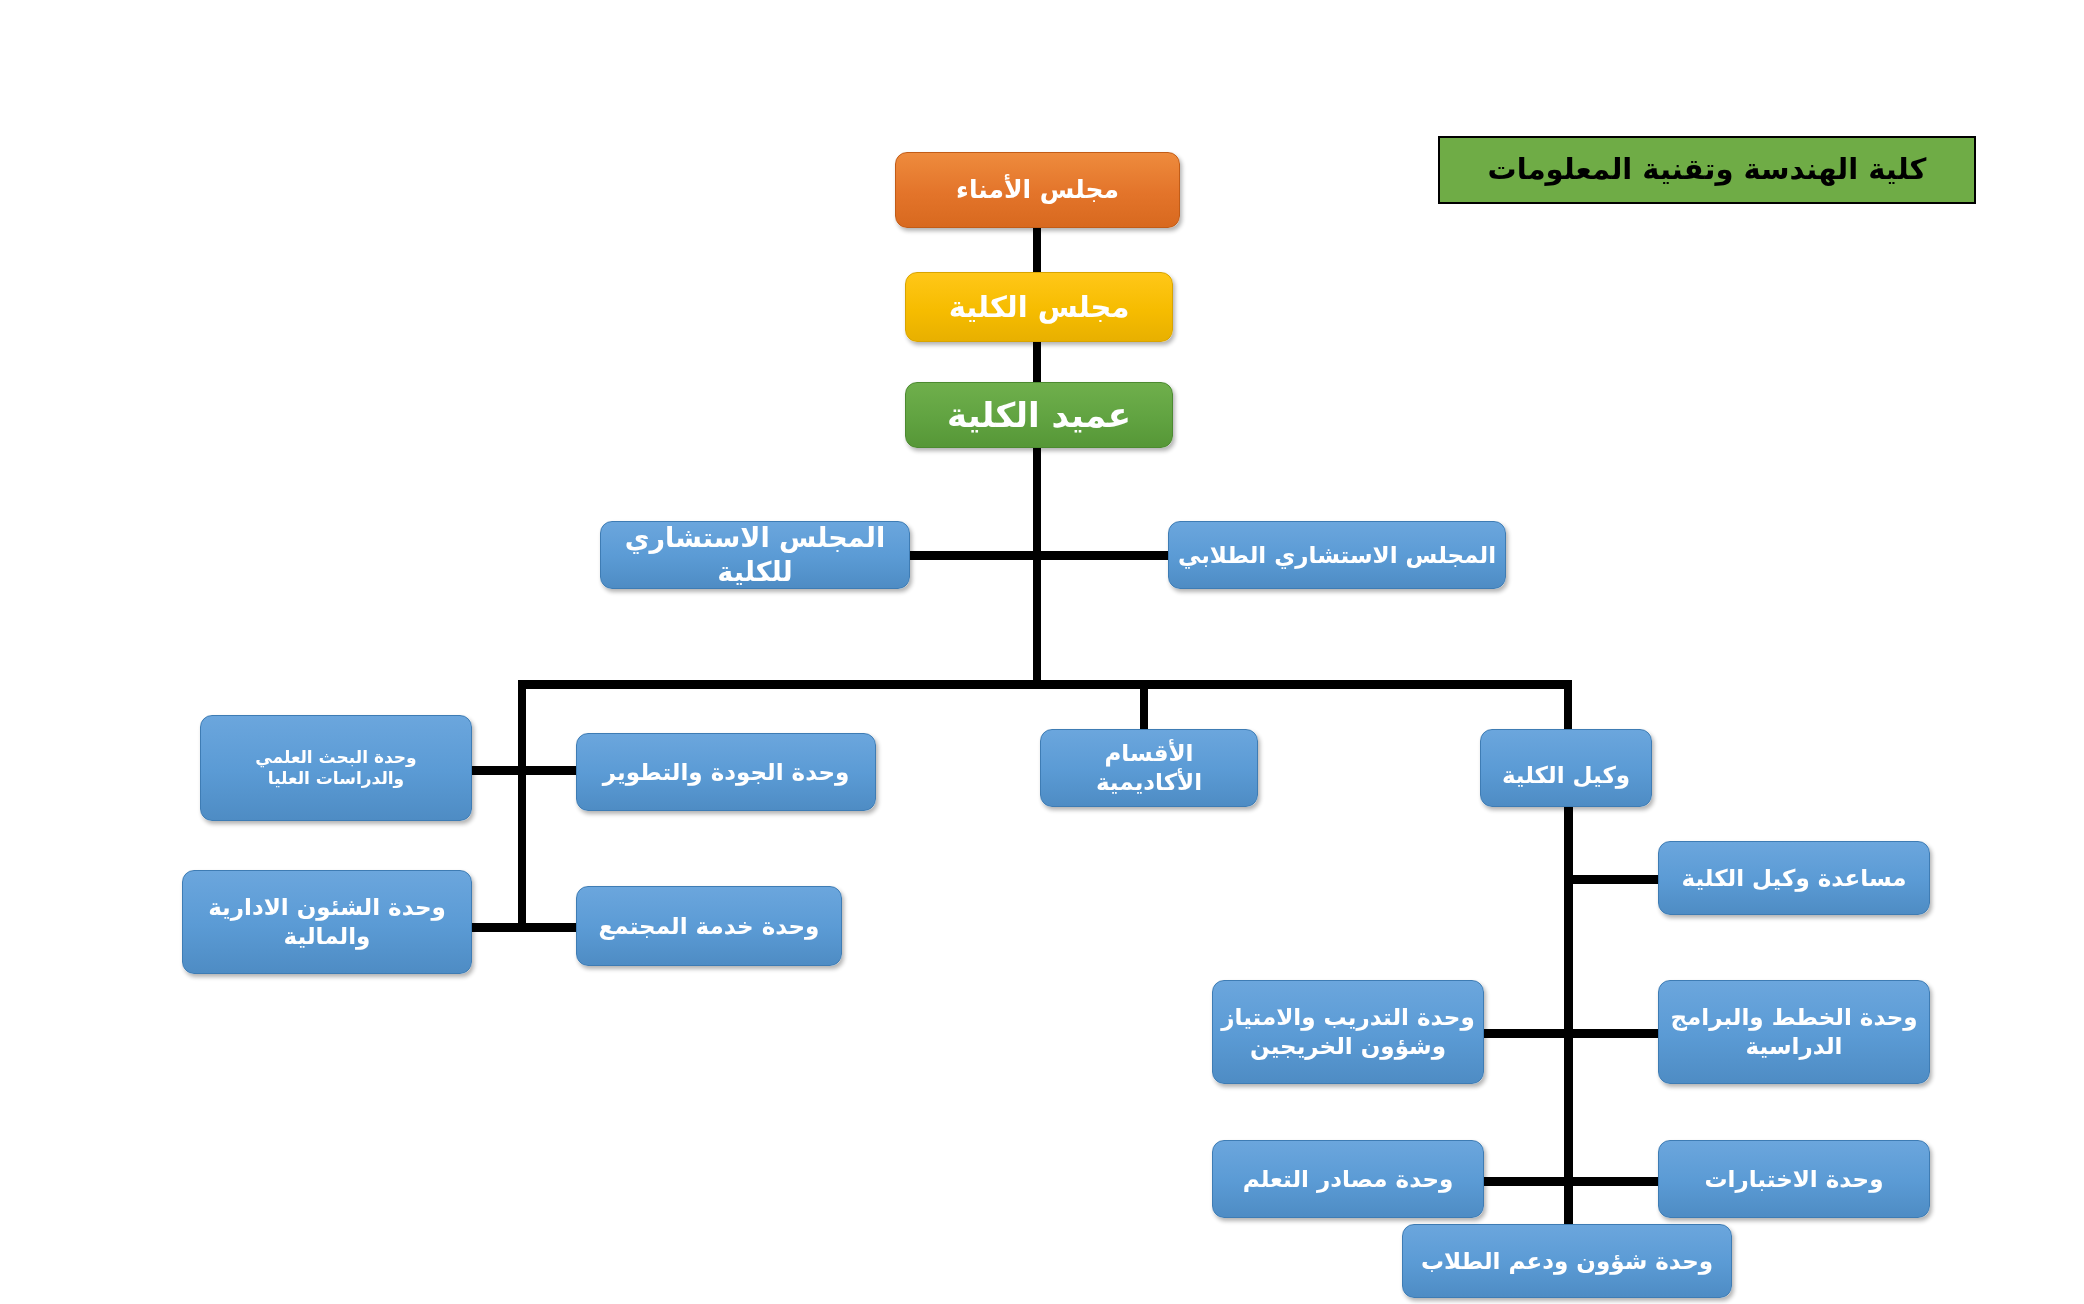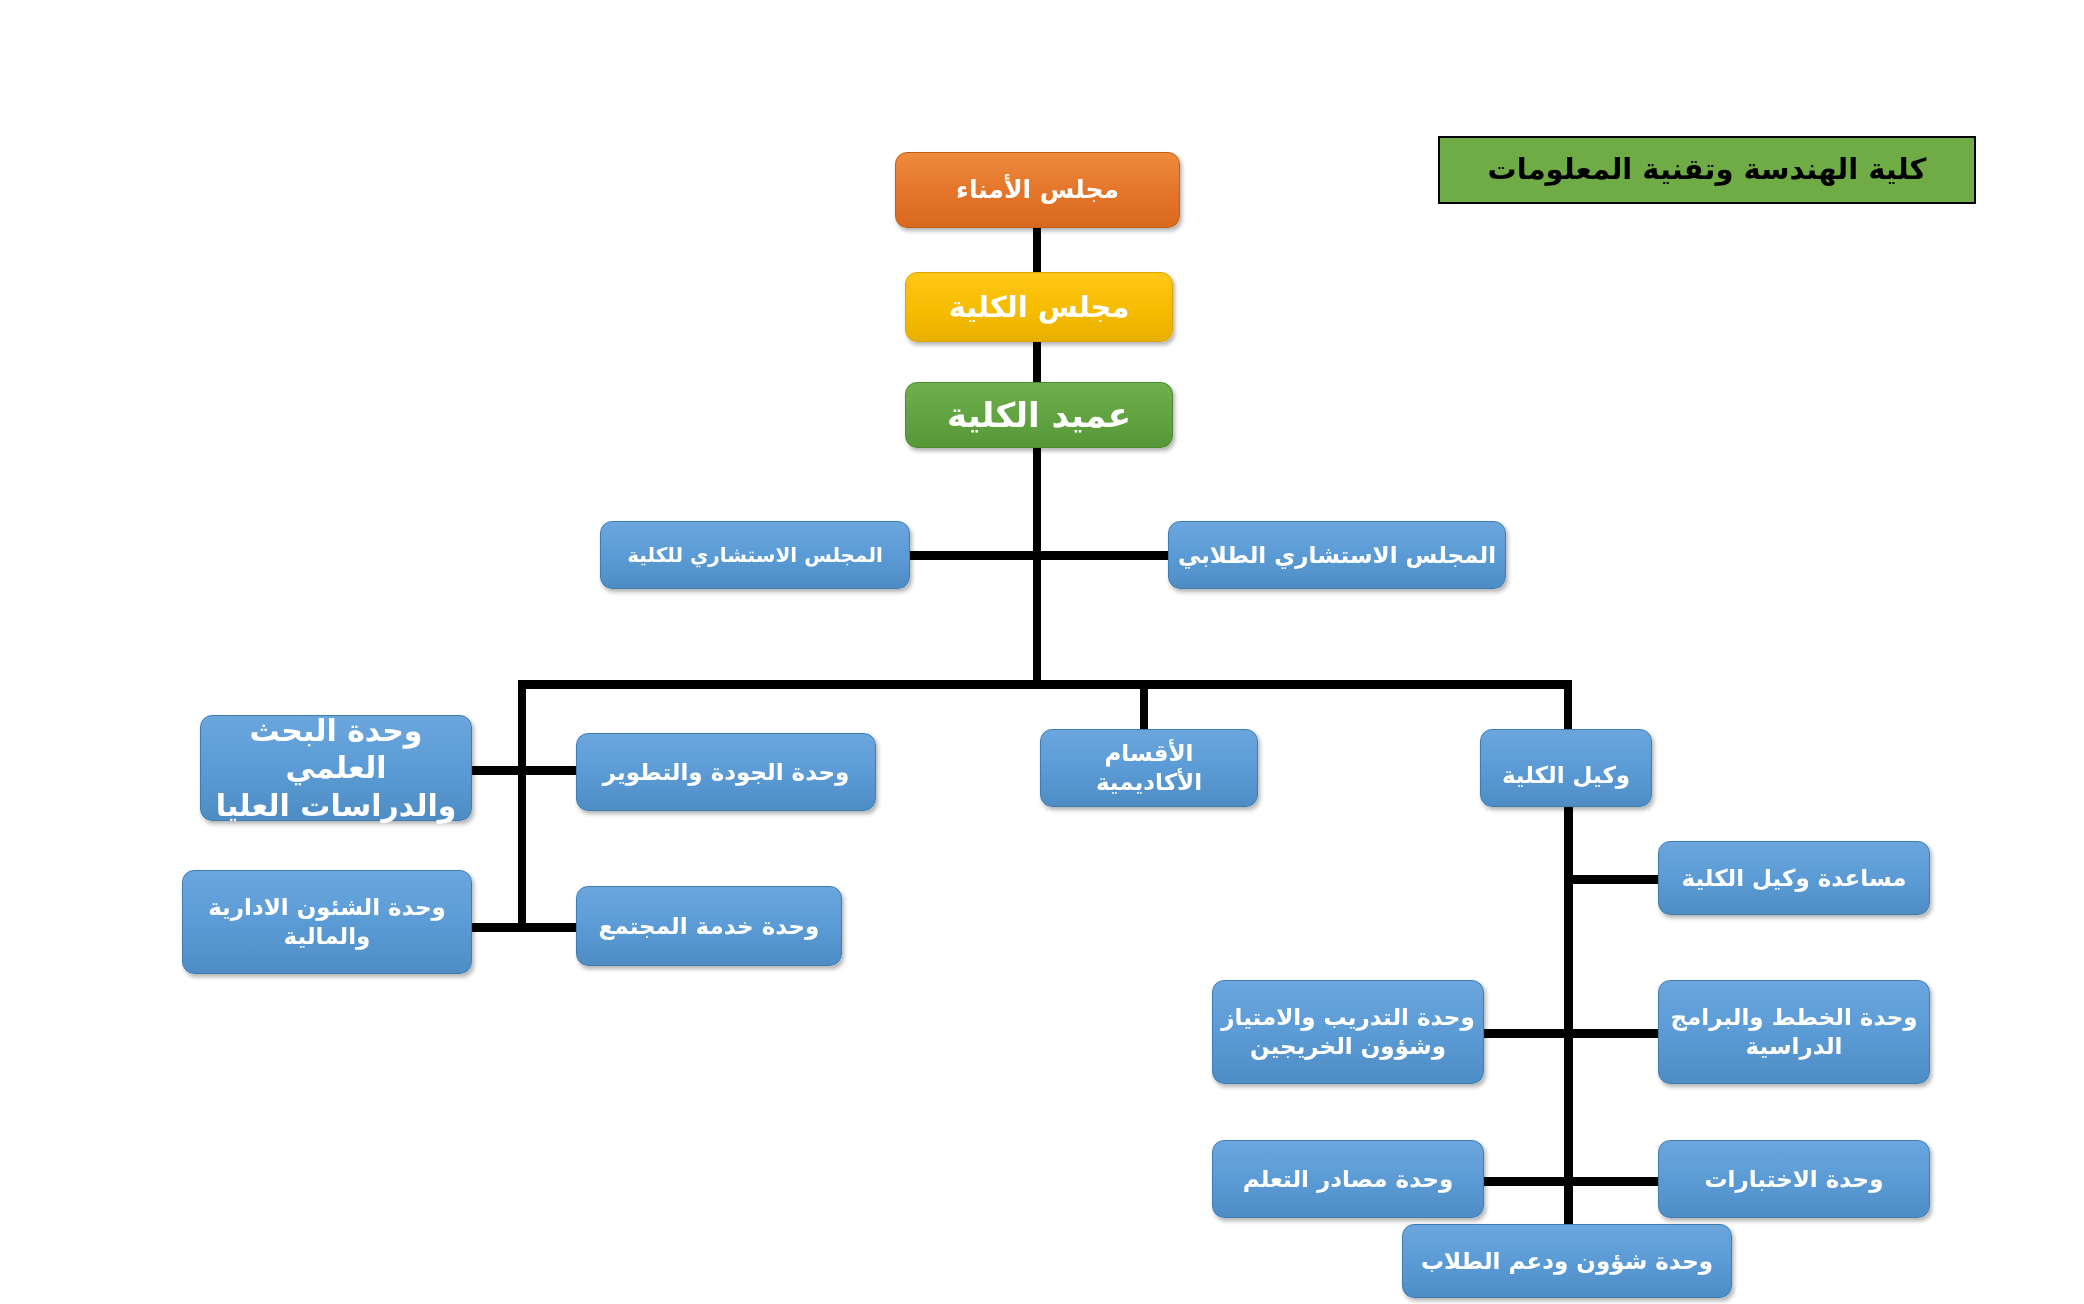--- a/index.html
+++ b/index.html
@@ -138,29 +138,29 @@
   </div>
 
   <div class="node amber" style="left:905px; top:272px; width:268px; height:70px; font-size:29px;">
     <span class="label">مجلس الكلية</span>
   </div>
 
   <div class="node green" style="left:905px; top:382px; width:268px; height:66px; font-size:34px;">
     <span class="label">عميد الكلية</span>
   </div>
 
-  <div class="node blue" style="left:600px; top:521px; width:310px; height:68px; font-size:20px;">
+  <div class="node blue" style="left:600px; top:521px; width:310px; height:68px; font-size:27px;">
     <span class="label">المجلس الاستشاري للكلية</span>
   </div>
 
   <div class="node blue" style="left:1168px; top:521px; width:338px; height:68px; font-size:23px;">
     <span class="label">المجلس الاستشاري الطلابي</span>
   </div>
 
-  <div class="node blue" style="left:200px; top:715px; width:272px; height:106px; font-size:30px;">
+  <div class="node blue" style="left:200px; top:715px; width:272px; height:106px; font-size:17px;">
     <span class="label">وحدة البحث العلمي والدراسات العليا</span>
   </div>
 
   <div class="node blue" style="left:576px; top:733px; width:300px; height:78px; font-size:23px;">
     <span class="label">وحدة الجودة والتطوير</span>
   </div>
 
   <div class="node blue" style="left:1040px; top:729px; width:218px; height:78px; font-size:23px;">
     <span class="label">الأقسام الأكاديمية</span>
   </div>

